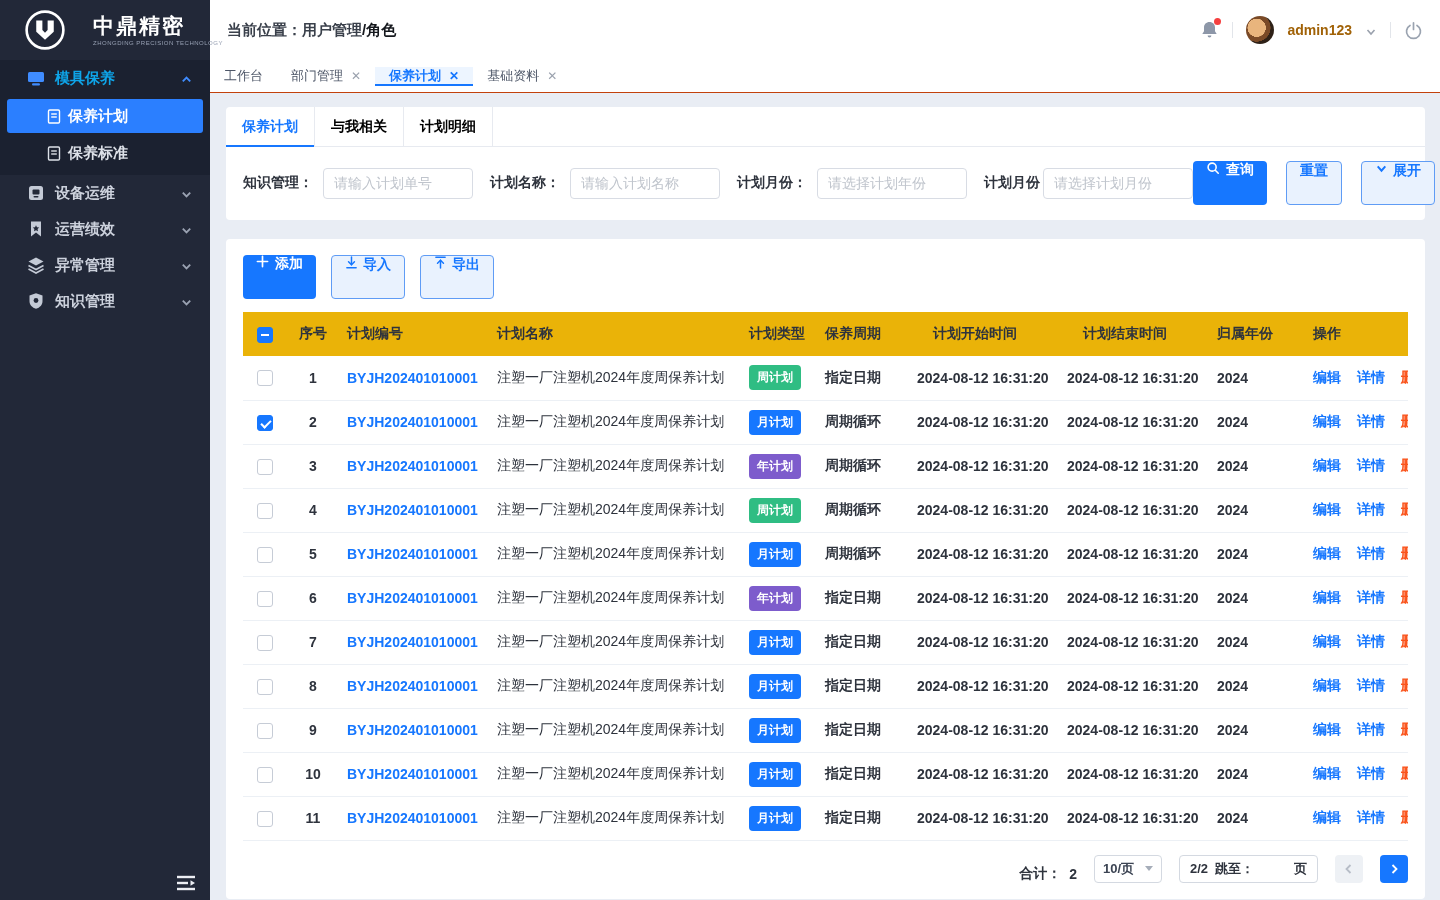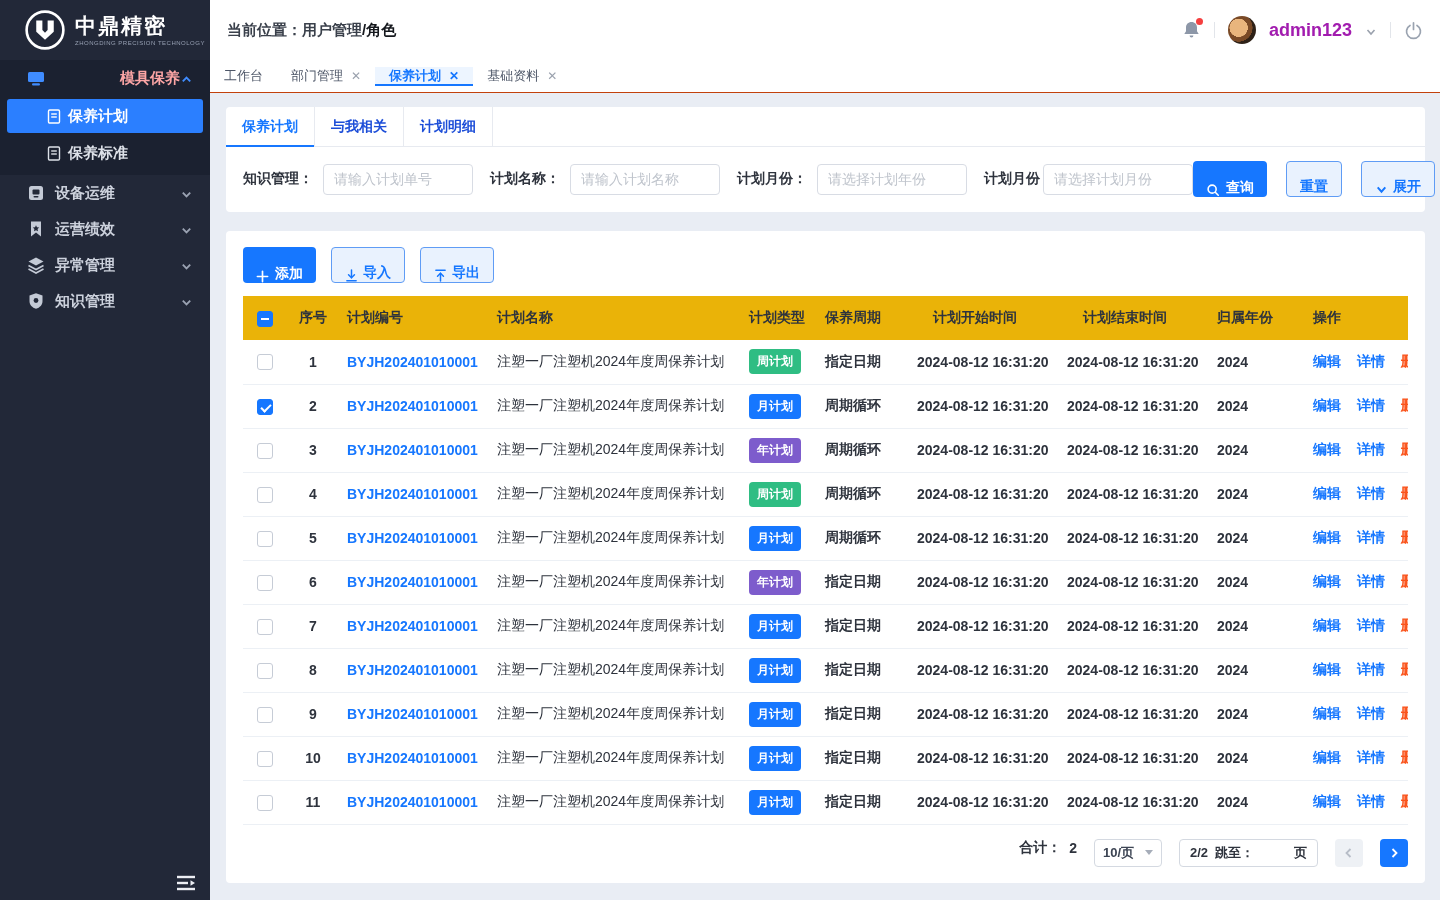--- a/index.html
+++ b/index.html
@@ -2,75 +2,75 @@
 <html><head>
 <meta charset="utf-8">
 <style>
   * { margin:0; padding:0; box-sizing:border-box; }
   html,body { width:1440px; height:900px; overflow:hidden; }
   body { font-family:"Liberation Sans", sans-serif; background:#e9edf4; }
   .app { display:flex; width:1440px; height:900px; }
 
   
   .sidebar { width:210px; flex:0 0 210px; background:#222838; position:relative; }
-  .logo { height:60px; display:flex; align-items:center; padding-left:24px; gap:9px; }
+  .logo { height:60px; display:flex; align-items:center; padding-left:24px; gap:27px; }
   .logo-mark { width:42px; height:42px; flex:0 0 42px; }
   .brand-name { font-size:21px; font-weight:800; color:#fff; letter-spacing:2px; line-height:1.1; white-space:nowrap; }
   .brand-sub { font-size:6px; color:#97a0b3; letter-spacing:.5px; margin-top:2px; white-space:nowrap; }
   nav { display:block; }
   .group-block { background:#1b2130; padding-bottom:2px; }
   .group-row { height:36px; display:flex; align-items:center; padding:0 17px 0 27px; cursor:pointer; }
   .gicon { width:18px; height:18px; flex:0 0 18px; display:flex; align-items:center; }
   .glabel { margin-left:10px; flex:1; font-size:15px; font-weight:700; color:#ccd1dc; }
-  .group-row.active .glabel { color:#fca5a5;text-align:right; }
+  .group-row.active .glabel { color:#0ea5e9; }
   .chev { width:13px; height:13px; color:#9aa2b2; }
   .group-row.active .chev { color:#3f8cff; }
   .sub { height:34px; margin:3px 7px; display:flex; align-items:center; padding-left:40px; border-radius:3px; cursor:pointer; color:#dde1e8; font-size:15px; font-weight:600; gap:7px; }
   .sub.active { background:#2b7fff; color:#fff; }
   .doc-ic { width:14px; height:15px; }
   .collapse-btn { position:absolute; bottom:9px; left:176px; width:20px; height:16px; cursor:pointer; color:#eceef3; }
 
   
   .main { flex:1; display:flex; flex-direction:column; min-width:0; }
   .topbar { height:60px; background:#fff; display:flex; align-items:center; padding:0 17px; }
   .crumb { font-size:15px; color:#3a404b; font-weight:600; }
   .crumb .cur { color:#15181d; font-weight:800; }
   .user-area { margin-left:auto; display:flex; align-items:center; gap:13px; }
   .bell-wrap { position:relative; width:19px; height:20px; cursor:pointer; color:#8d97a8; }
   .bell-dot { position:absolute; top:-2px; right:-2px; width:7px; height:7px; border-radius:50%; background:#f53f3f; }
   .vdiv { width:1px; height:16px; background:#e2e5ea; }
   .avatar { width:28px; height:28px; border-radius:50%; background:radial-gradient(circle at 38% 42%, #e9b57d 0 38%, #7a4a27 39% 58%, #2e2117 59%); cursor:pointer; }
-  .uname { font-size:18px; color:#a21caf; font-weight:600; cursor:pointer; }
+  .uname { font-size:14px; color:#a16207; font-weight:600; cursor:pointer; }
   .uchev { width:12px; height:12px; color:#9aa1ad; }
   .power { width:19px; height:19px; color:#9aa3b0; cursor:pointer; }
 
   
   .tabbar { height:33px; background:#fff; border-bottom:1px solid #c2410c; display:flex; align-items:center; }
   .tab { display:flex; align-items:center; gap:8px; padding:0 14px; font-size:13px; color:#4d5667; cursor:pointer; position:relative; }
   .tab .x { color:#9aa1ad; font-size:12px; line-height:1; }
   .tab.active { background:#edf5ff; color:#1677ff; font-weight:600; }
   .tab.active::after { content:''; position:absolute; left:0; right:0; bottom:-1px; height:2px; background:#1677ff; }
   .tab.active .x { color:#1677ff; }
 
   
   .content { flex:1; padding:14px 15px 0 16px; display:flex; flex-direction:column; gap:19px; overflow:hidden; }
   .card { background:#fff; border-radius:4px; }
 
   .subtabs { display:flex; border-bottom:1px solid #e7eaf0; height:40px; }
-  .subtab { width:89px; display:flex; align-items:center; justify-content:center; font-size:14px; font-weight:600; color:#1d4ed8; border-right:1px solid #e7eaf0; cursor:pointer; position:relative; }
+  .subtab { width:89px; display:flex; align-items:center; justify-content:center; font-size:14px; font-weight:600; color:#000000; border-right:1px solid #e7eaf0; cursor:pointer; position:relative; }
   .subtab.active { color:#1677ff; }
   .subtab.active::after { content:''; position:absolute; left:0; right:0; bottom:-1px; height:2px; background:#1677ff; }
 
   .filter-row { display:flex; align-items:center; padding:14px 16px 15px 17px; }
   .f-item { display:flex; align-items:center; margin-right:17px; }
   .f-label { font-size:14px; font-weight:700; color:#2e333d; margin-right:10px; white-space:nowrap; }
   .f-input { width:150px; height:31px; border:1px solid #d8dce4; border-radius:4px; padding:0 10px; font-size:14px; color:#333; font-family:"Liberation Sans",sans-serif; }
   .f-input::placeholder { color:#bfc4cc; }
   .f-actions { margin-left:auto; display:flex; gap:19px; }
-  .btn { height:36px; border-radius:4px; font-size:14px; display:inline-flex; align-items:flex-end; justify-content:center; cursor:pointer; font-weight:600; border:none; white-space:nowrap; font-family:"Liberation Sans",sans-serif; }
+  .btn { height:44px; border-radius:4px; font-size:14px; display:inline-flex; align-items:flex-start; justify-content:center; cursor:pointer; font-weight:600; border:none; white-space:nowrap; font-family:"Liberation Sans",sans-serif; }
   .btn-primary { background:#1677ff; color:#fff; padding:0 13px; gap:6px; }
   .btn-light { background:#e9f2fe; color:#1677ff; border:1px solid #5f9cf5; padding:0 13px; gap:5px; }
   .ic12 { width:13px; height:13px; display:block; }
   .ic14 { width:14px; height:14px; display:block; }
 
   
   .table-card { display:flex; flex-direction:column; padding:16px 17px 0; }
   .toolbar { display:flex; gap:15px; margin-bottom:13px; }
   table { width:100%; border-collapse:collapse; table-layout:fixed; }
   thead th { background:#eab308; height:44px; font-size:14px; font-weight:700; color:#2e333d; text-align:left; padding:0 8px; white-space:nowrap; }
@@ -86,21 +86,21 @@
   .badge { display:inline-block; min-width:46px; text-align:center; padding:4px 8px; border-radius:4px; font-size:12px; color:#fff; font-weight:600; }
   .badge-green { background:#2fbd83; }
   .badge-blue { background:#1677ff; }
   .badge-purple { background:#7d5ccc; }
   .c-cycle, .c-time, .c-year { font-weight:700; }
   .op { font-size:14px; font-weight:600; margin-right:12px; cursor:pointer; }
   .op-edit, .op-detail { color:#1677ff; }
   .op-remove { color:#fa541c; margin-right:0; }
 
   
-  .pagination { display:flex; align-items:flex-start; justify-content:flex-end; gap:17px; padding:14px 0 16px; font-size:14px; color:#2e333d; }
+  .pagination { display:flex; align-items:flex-end; justify-content:flex-end; gap:17px; padding:14px 0 16px; font-size:14px; color:#2e333d; }
   .total { font-weight:700; display:flex; gap:8px; align-items:center; }
   .size-select { width:68px; height:28px; border:1px solid #d4d9e1; border-radius:4px; display:flex; align-items:center; justify-content:space-between; padding:0 8px; color:#3c4453; font-size:13px; font-weight:700; cursor:pointer; background:#fff; }
   .caret { width:0; height:0; border-left:4px solid transparent; border-right:4px solid transparent; border-top:5px solid #a6adb9; }
   .jump-box { height:28px; border:1px solid #d4d9e1; border-radius:4px; display:flex; align-items:center; padding:0 10px; gap:7px; font-size:13px; font-weight:700; color:#2e333d; background:#fff; }
   .jump-input { width:26px; height:20px; border:none; outline:none; font-size:13px; font-family:"Liberation Sans",sans-serif; }
   .page-btn { width:28px; height:28px; border-radius:4px; display:flex; align-items:center; justify-content:center; cursor:pointer; }
   .page-btn.prev { background:#eef1f5; color:#b7bdc7; }
   .page-btn.next { background:#1677ff; color:#fff; }
   .pchev { width:12px; height:12px; }
 </style>

